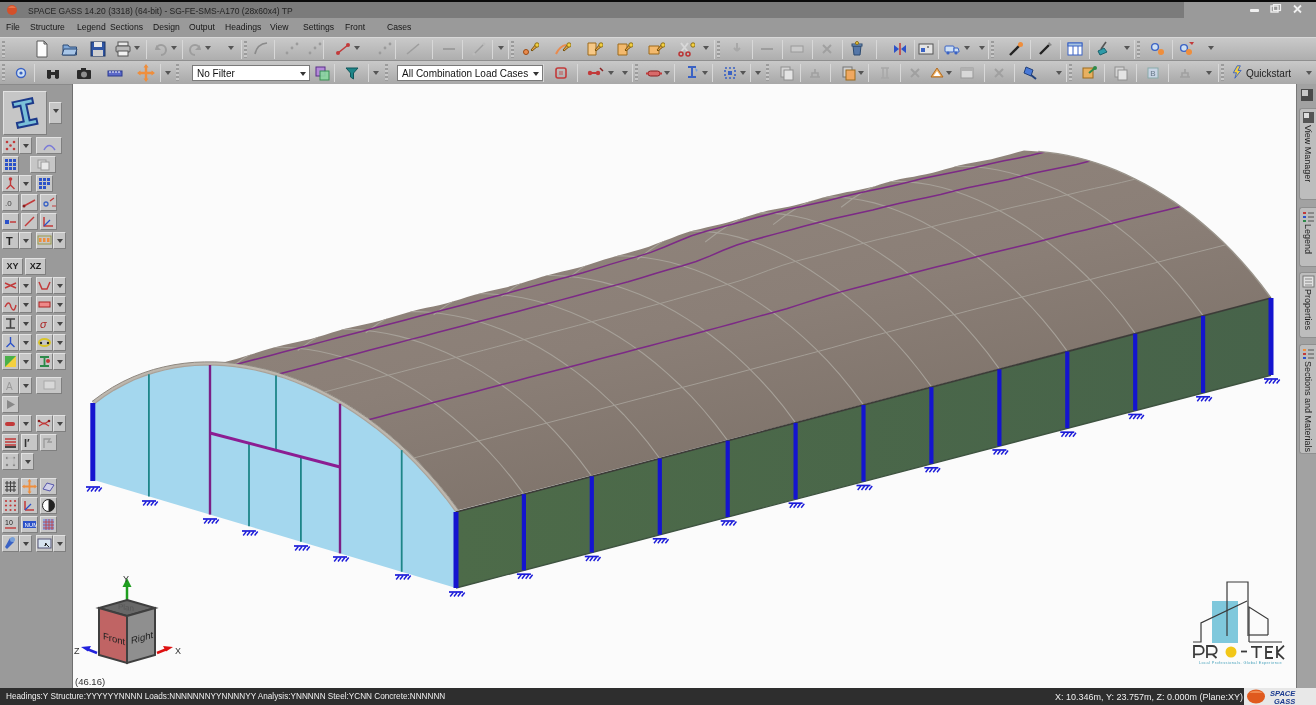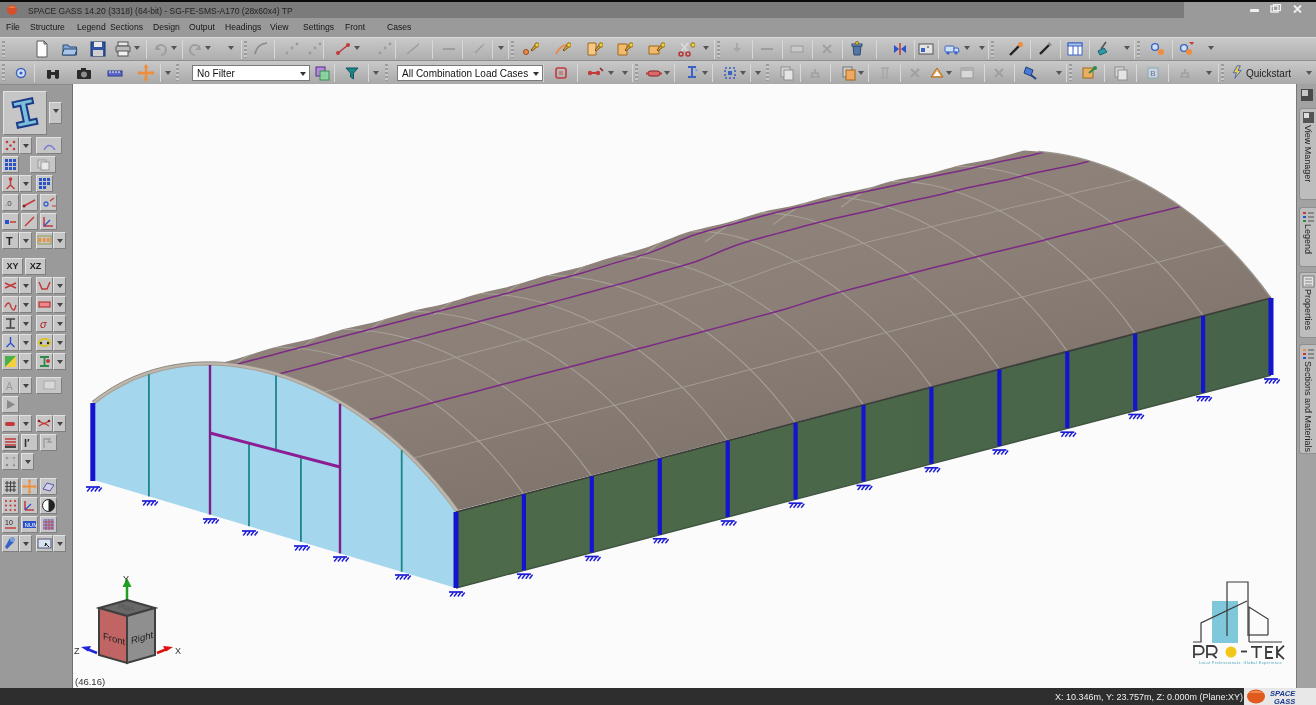--- a/index.html
+++ b/index.html
@@ -1017,20 +1017,21 @@
     <svg width="13" height="13" viewBox="0 0 13 13" style="display:block;margin:2px auto 1px">
       <rect x="1" y="2" width="3" height="2" fill="#ef8e3c"></rect>
       <rect x="1" y="6" width="3" height="2" fill="#c23a3a"></rect>
       <rect x="1" y="10" width="3" height="2" fill="#2c52c9"></rect>
       <path d="M6 3 h6 M6 7 h6 M6 11 h6" stroke="#555"></path>
     </svg>
     <div style="writing-mode:vertical-rl;font:9px 'Liberation Sans',sans-serif;color:#222;margin-left:3px">Sections and Materials</div>
   </div>
 
 <div style="position:absolute;left:0;top:688px;width:1316px;height:17px;background:#2e2e2e">
+  <span style="position:absolute;left:6px;top:4px;font-size:8.2px;color:#efefef">Headings:Y Structure:YYYYYYNNNN Loads:NNNNNNNYYNNNNYY Analysis:YNNNNN Steel:YCNN Concrete:NNNNNN</span>
   <span style="position:absolute;right:73px;top:4px;font-size:9px;color:#efefef">X: 10.346m, Y: 23.757m, Z: 0.000m (Plane:XY)</span>
   <div style="position:absolute;right:0;top:0;width:72px;height:17px;background:#e8e8e8">
     <svg width="70" height="17" viewBox="0 0 70 17">
         <ellipse cx="12" cy="8.5" rx="9" ry="7" fill="#e05a1e"></ellipse>
         <path d="M5 5 a9 6 0 0 1 14 0" fill="#f08a50"></path>
     <text x="26" y="8" font-size="7.5" font-weight="bold" font-style="italic" fill="#1a3a8f">SPACE</text>
     <text x="30" y="15.5" font-size="7.5" font-weight="bold" font-style="italic" fill="#1a3a8f">GASS</text>
       </svg>
   </div>
 </div>

